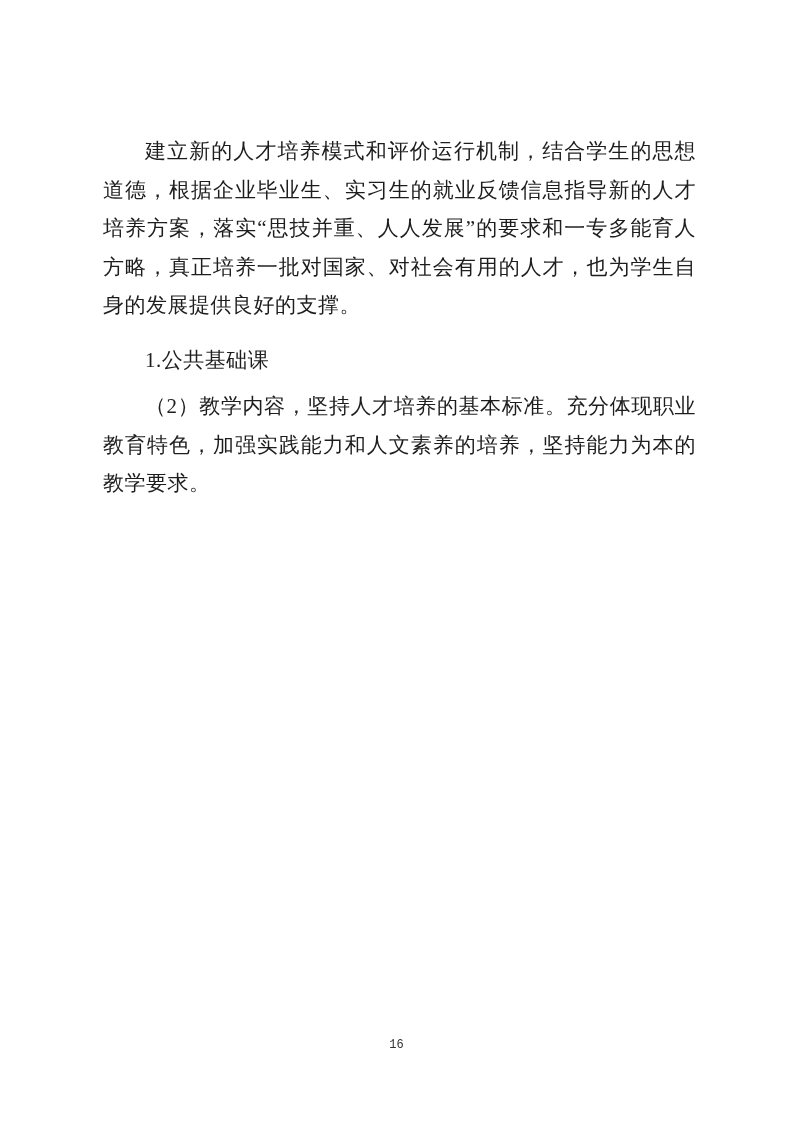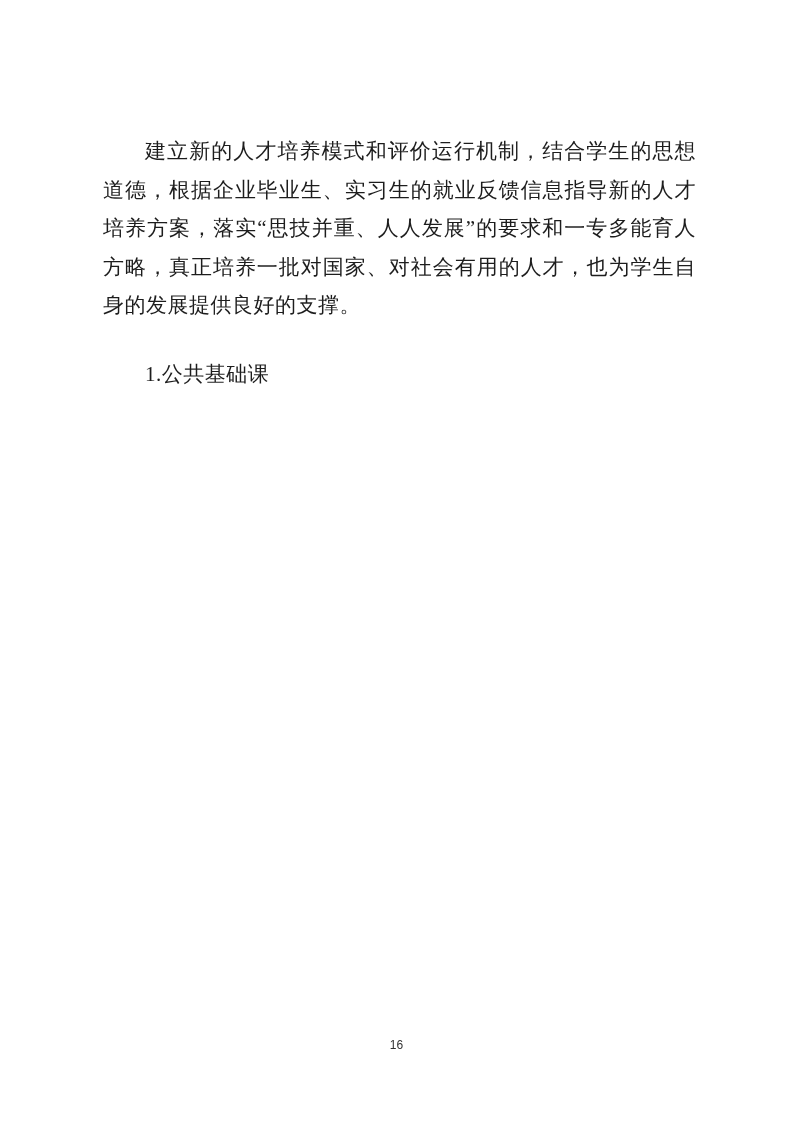--- a/index.html
+++ b/index.html
@@ -26,39 +26,40 @@
     margin: 0;
     font-size: 21px;
     line-height: 38.5px;
     text-indent: 2em;
     text-align: justify;
     text-justify: inter-character;
     letter-spacing: 0.5px;
     word-break: break-all;
   }
   .content p.section-heading {
-    margin-top: 30px;
+    margin-top: 16px;
     text-align: left;
   }
   .content p.numbered {
     margin-top: 8px;
   }
   .page-number {
     position: absolute;
     top: 1038px;
     left: 0;
     width: 100%;
     text-align: center;
     font-size: 12px;
     color: #333333;
-    font-family: Liberation Sans, sans-serif;
+    font-family: Liberation Mono, monospace;
   }
 </style>
 </head>
 <body>
 
 <div class="page">
   <div class="content">
     <p>建立新的人才培养模式和评价运行机制，结合学生的思想道德，根据企业毕业生、实习生的就业反馈信息指导新的人才培养方案，落实“思技并重、人人发展”的要求和一专多能育人方略，真正培养一批对国家、对社会有用的人才，也为学生自身的发展提供良好的支撑。</p>
     <p class="section-heading">1.公共基础课</p>
+    <p class="numbered">（2）教学内容，坚持人才培养的基本标准。充分体现职业教育特色，加强实践能力和人文素养的培养，坚持能力为本的教学要求。</p>
   </div>
   <div class="page-number">16</div>
 </div>
 
 </body></html>

